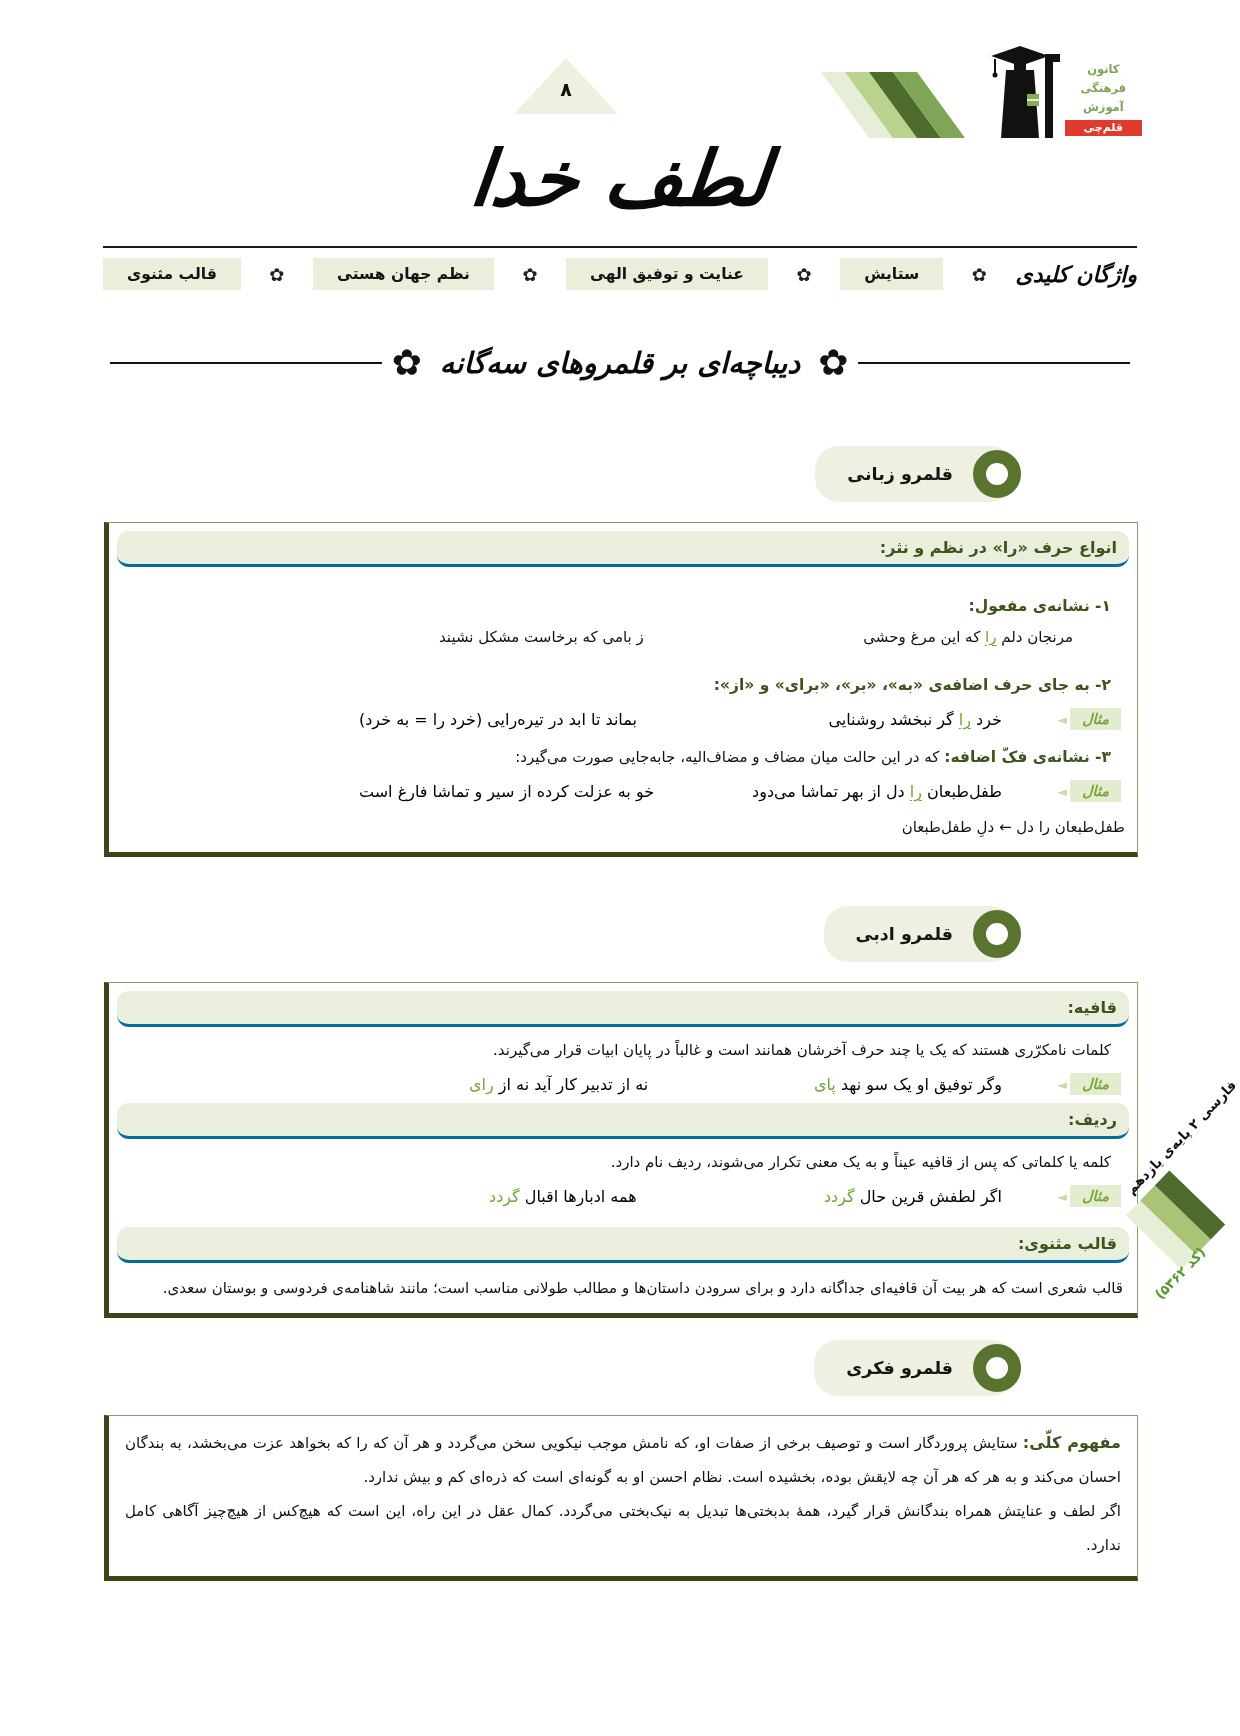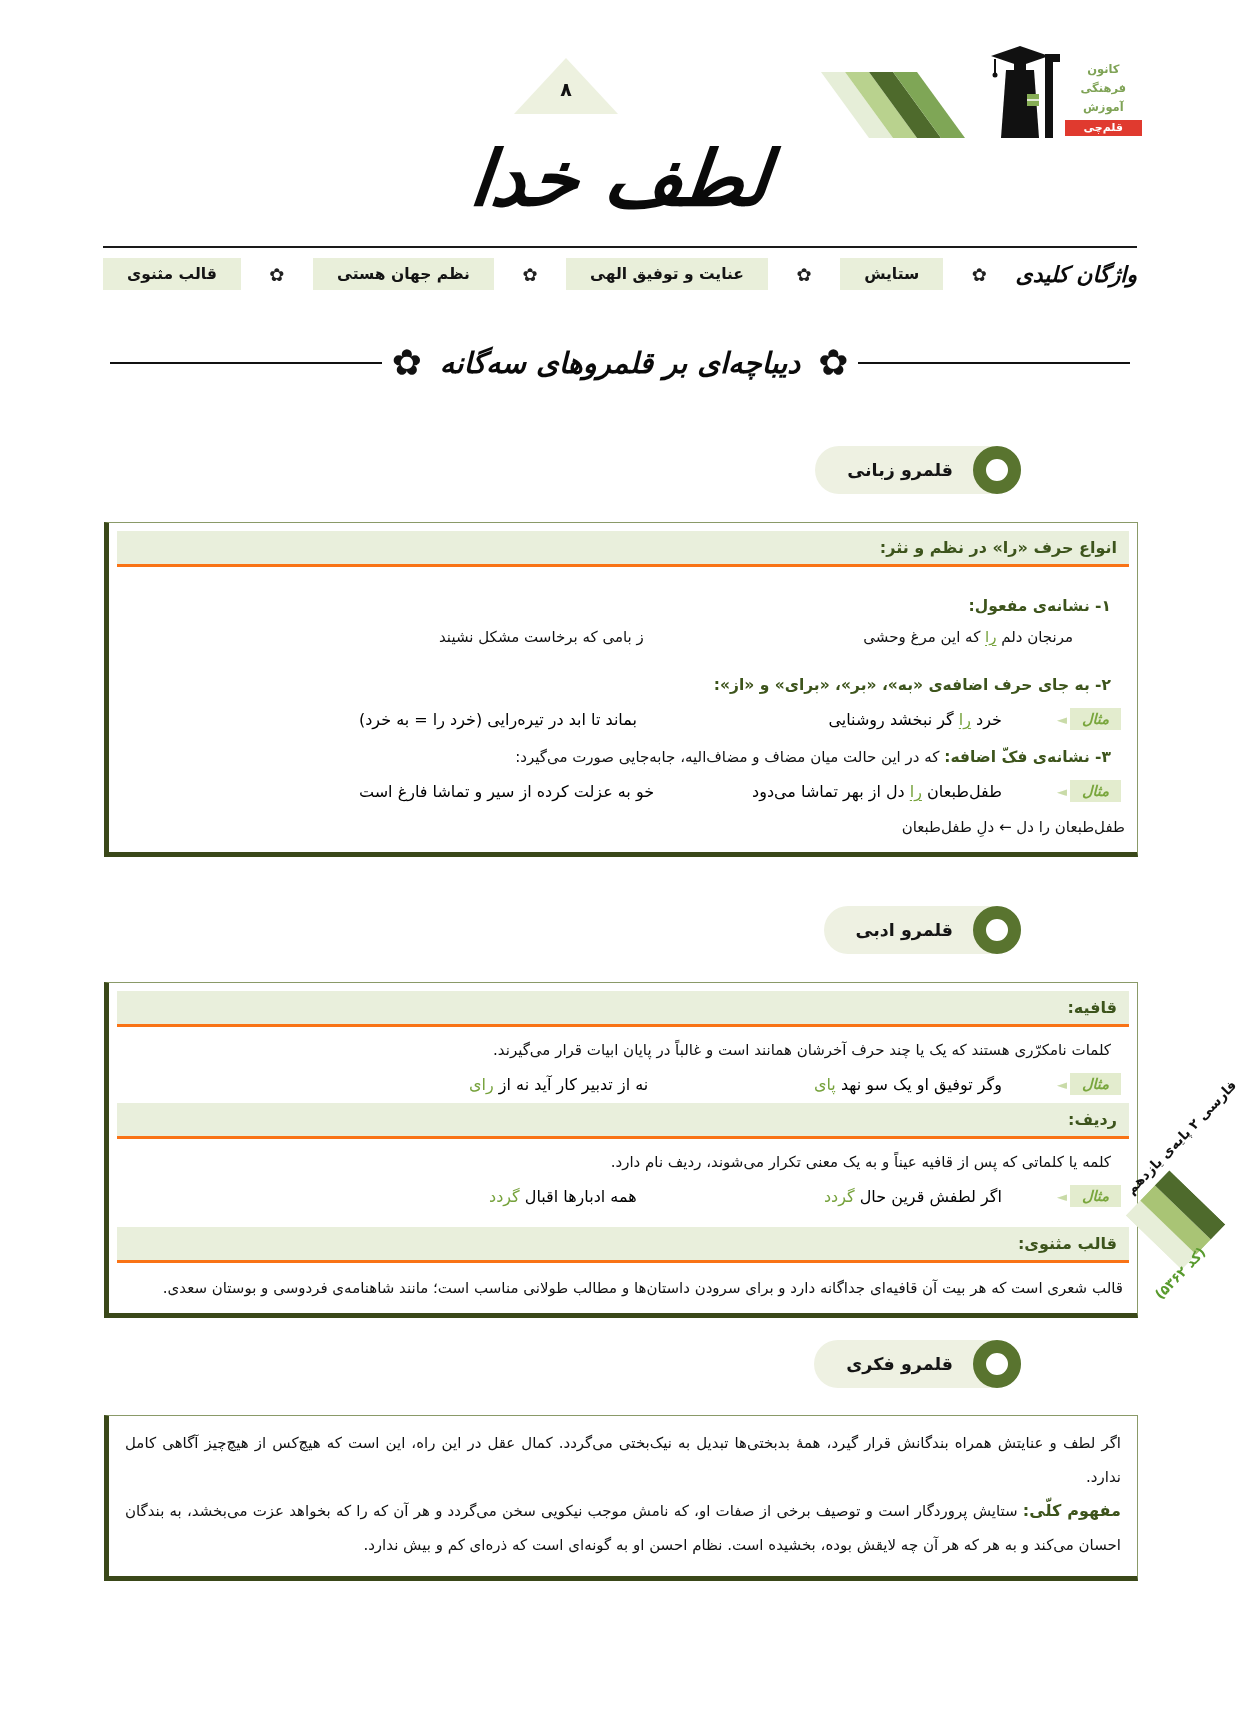--- a/index.html
+++ b/index.html
@@ -32,30 +32,30 @@
   .chip{background:#e9efda;padding:7px 24px;font-weight:bold;font-size:15.5px;color:#141414;white-space:nowrap;}
   .orn{font-size:18px;color:#222;}
 
   
   .banner{position:absolute;top:345px;left:110px;right:110px;display:flex;align-items:center;gap:10px;}
   .banner .line{flex:1;height:2px;background:#111;}
   .banner .b-orn{font-size:36px;color:#111;line-height:1;}
   .banner .b-text{font-size:29px;font-weight:bold;font-style:italic;color:#0a0a0a;padding:0 8px;white-space:nowrap;}
 
   
-  .badge{position:absolute;right:225px;height:48px;background:#eef1e2;border-radius:24px;
+  .badge{position:absolute;right:225px;height:56px;background:#eef1e2;border-radius:24px;
     display:flex;align-items:center;padding:0 62px 0 32px;font-weight:bold;font-size:17.5px;color:#151515;}
   .badge .donut{position:absolute;right:-6px;top:50%;transform:translateY(-50%);
     width:22px;height:22px;border-radius:50%;border:13px solid #59742f;background:#fff;}
 
   
   .box{position:absolute;left:104px;right:102px;background:#fff;
     border:1px solid #8a9a68;border-left:5px solid #3a4819;border-bottom:5px solid #3a4819;}
-  .bar{margin:8px;background:#e9efdc;border-bottom:3px solid #f97316;padding:7px 12px;
-    font-weight:bold;color:#3d541c;font-size:16px;}
+  .bar{margin:8px;background:#e9efdc;border-bottom:3px solid #0369a1;padding:7px 12px;
+    font-weight:bold;color:#3d541c;font-size:16px;border-radius:12px;}
   .rule-title{margin:30px 26px 0;font-weight:bold;color:#3d541c;font-size:15.5px;}
   .rule-mixed{margin:18px 26px 0;font-size:15px;color:#111;}
   .rule-mixed .rt{font-weight:bold;color:#3d541c;font-size:15.5px;}
   .def-text{margin:14px 26px 0;font-size:15px;color:#111;}
   .verse{display:flex;justify-content:space-between;font-size:15px;color:#111;}
   .v-plain{margin-top:13px;padding:0 64px 0 330px;}
   .ex-row{display:flex;align-items:center;margin-top:14px;padding:0 16px 0 250px;}
   .ex-chip{background:#e3ecce;color:#79a63d;font-weight:bold;font-style:italic;
     font-size:14.5px;padding:3px 12px;white-space:nowrap;}
   .ex-arrow{color:#c9dba8;font-size:13px;margin:0 3px;}
@@ -208,25 +208,25 @@
     <div class="masnavi-text">قالب شعری است که هر بیت آن قافیه‌ای جداگانه دارد و برای سرودن داستان‌ها و مطالب طولانی مناسب است؛ مانند شاهنامه‌ی فردوسی و بوستان سعدی.</div>
   </div>
 
   <div class="badge" style="top:1340px;">
     <span class="donut"></span>
     <span>قلمرو فکری</span>
   </div>
 
   <div class="box" style="top:1415px;">
     <div class="fekri-body">
-      <p class="fekri-p">اگر لطف و عنایتش همراه بندگانش قرار گیرد، همهٔ بدبختی‌ها تبدیل به نیک‌بختی می‌گردد. کمال عقل در این راه، این است که هیچ‌کس از هیچ‌چیز آگاهی کامل ندارد.</p>
       <p class="fekri-p">
         <span class="fekri-label">مفهوم کلّی:</span>
         <span>ستایش پروردگار است و توصیف برخی از صفات او، که نامش موجب نیکویی سخن می‌گردد و هر آن که را که بخواهد عزت می‌بخشد، به بندگان احسان می‌کند و به هر که هر آن چه لایقش بوده، بخشیده است. نظام احسن او به گونه‌ای است که ذره‌ای کم و بیش ندارد.</span>
       </p>
+      <p class="fekri-p">اگر لطف و عنایتش همراه بندگانش قرار گیرد، همهٔ بدبختی‌ها تبدیل به نیک‌بختی می‌گردد. کمال عقل در این راه، این است که هیچ‌کس از هیچ‌چیز آگاهی کامل ندارد.</p>
     </div>
   </div>
 
   <div class="side-tab">
     <div class="st-title">فارسی ۲ پایه‌ی یازدهم</div>
     <svg class="st-stripes" width="63" height="78" viewBox="0 0 63 78">
       <rect x="0" y="0" width="21" height="78" fill="#e7eed8"></rect>
       <rect x="21" y="0" width="21" height="78" fill="#a9c475"></rect>
       <rect x="42" y="0" width="21" height="78" fill="#4e6a2c"></rect>
     </svg>

